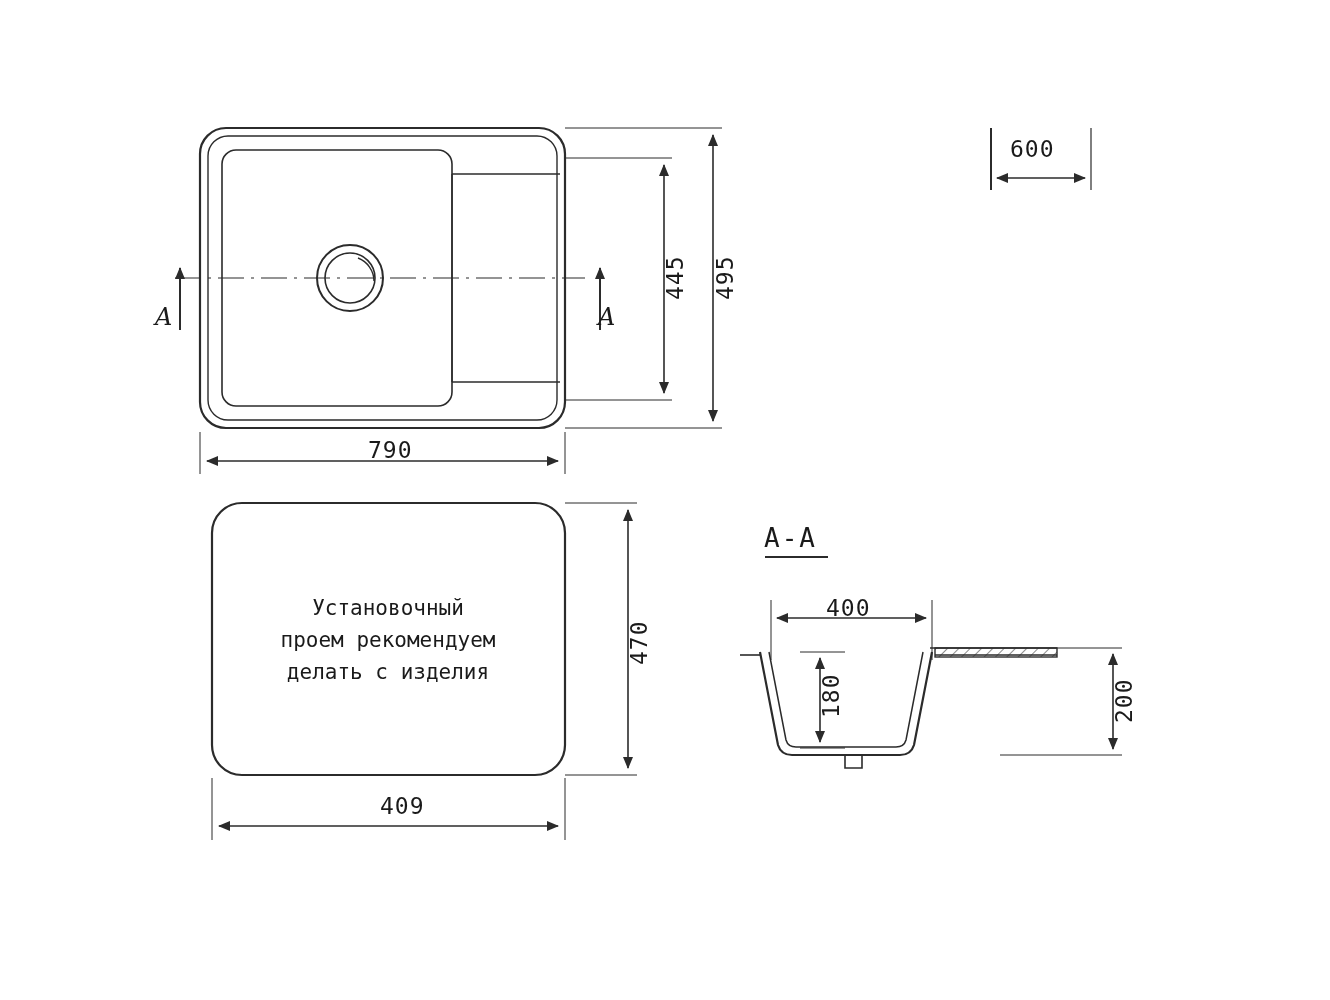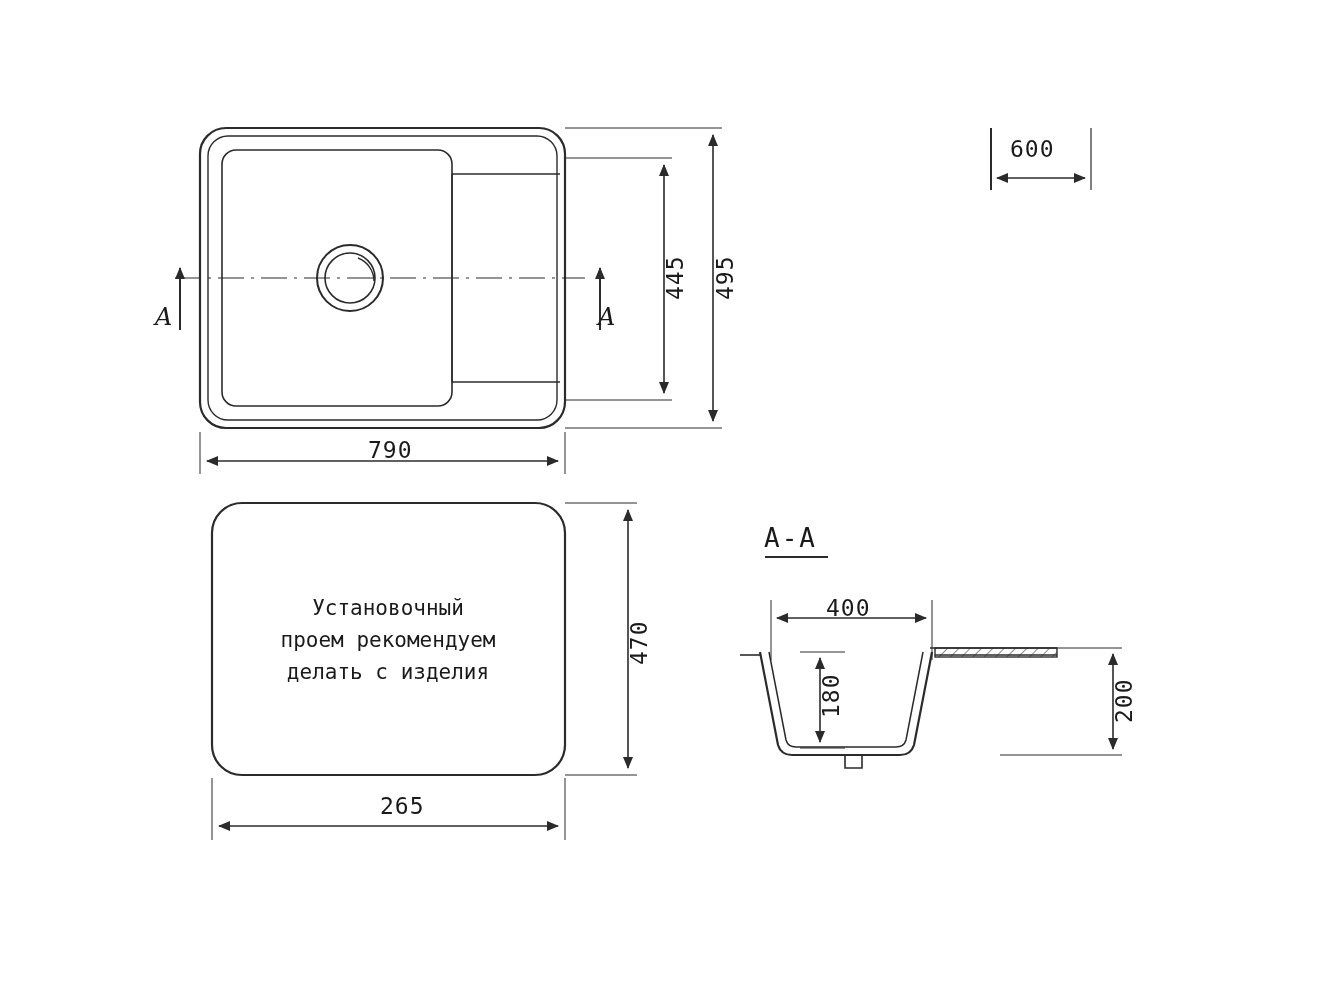--- a/index.html
+++ b/index.html
@@ -175,21 +175,21 @@
   <div class="arrow-label" style="left:155px; top:303px;">A</div>
 
   <div class="arrow-label" style="left:598px; top:303px;">A</div>
 
   <div class="lbl" style="left:1010px; top:136px;">600</div>
 
   <div class="note" style="left:238px; top:592px; width:300px;">Установочный</div>
   <div class="note" style="left:238px; top:624px; width:300px;">проем рекомендуем</div>
   <div class="note" style="left:238px; top:656px; width:300px;">делать с изделия</div>
 
-  <div class="lbl" style="left:380px; top:793px;">265</div>
+  <div class="lbl" style="left:380px; top:793px;">409</div>
 
   <div class="lbl vert" style="left:626px; top:665px;">470</div>
 
   <div class="sec-label" style="left:764px; top:523px;">А-А</div>
 
   <div class="lbl" style="left:826px; top:595px;">400</div>
 
   <div class="lbl vert" style="left:818px; top:718px;">180</div>
 
   <div class="lbl vert" style="left:1111px; top:723px;">200</div>

